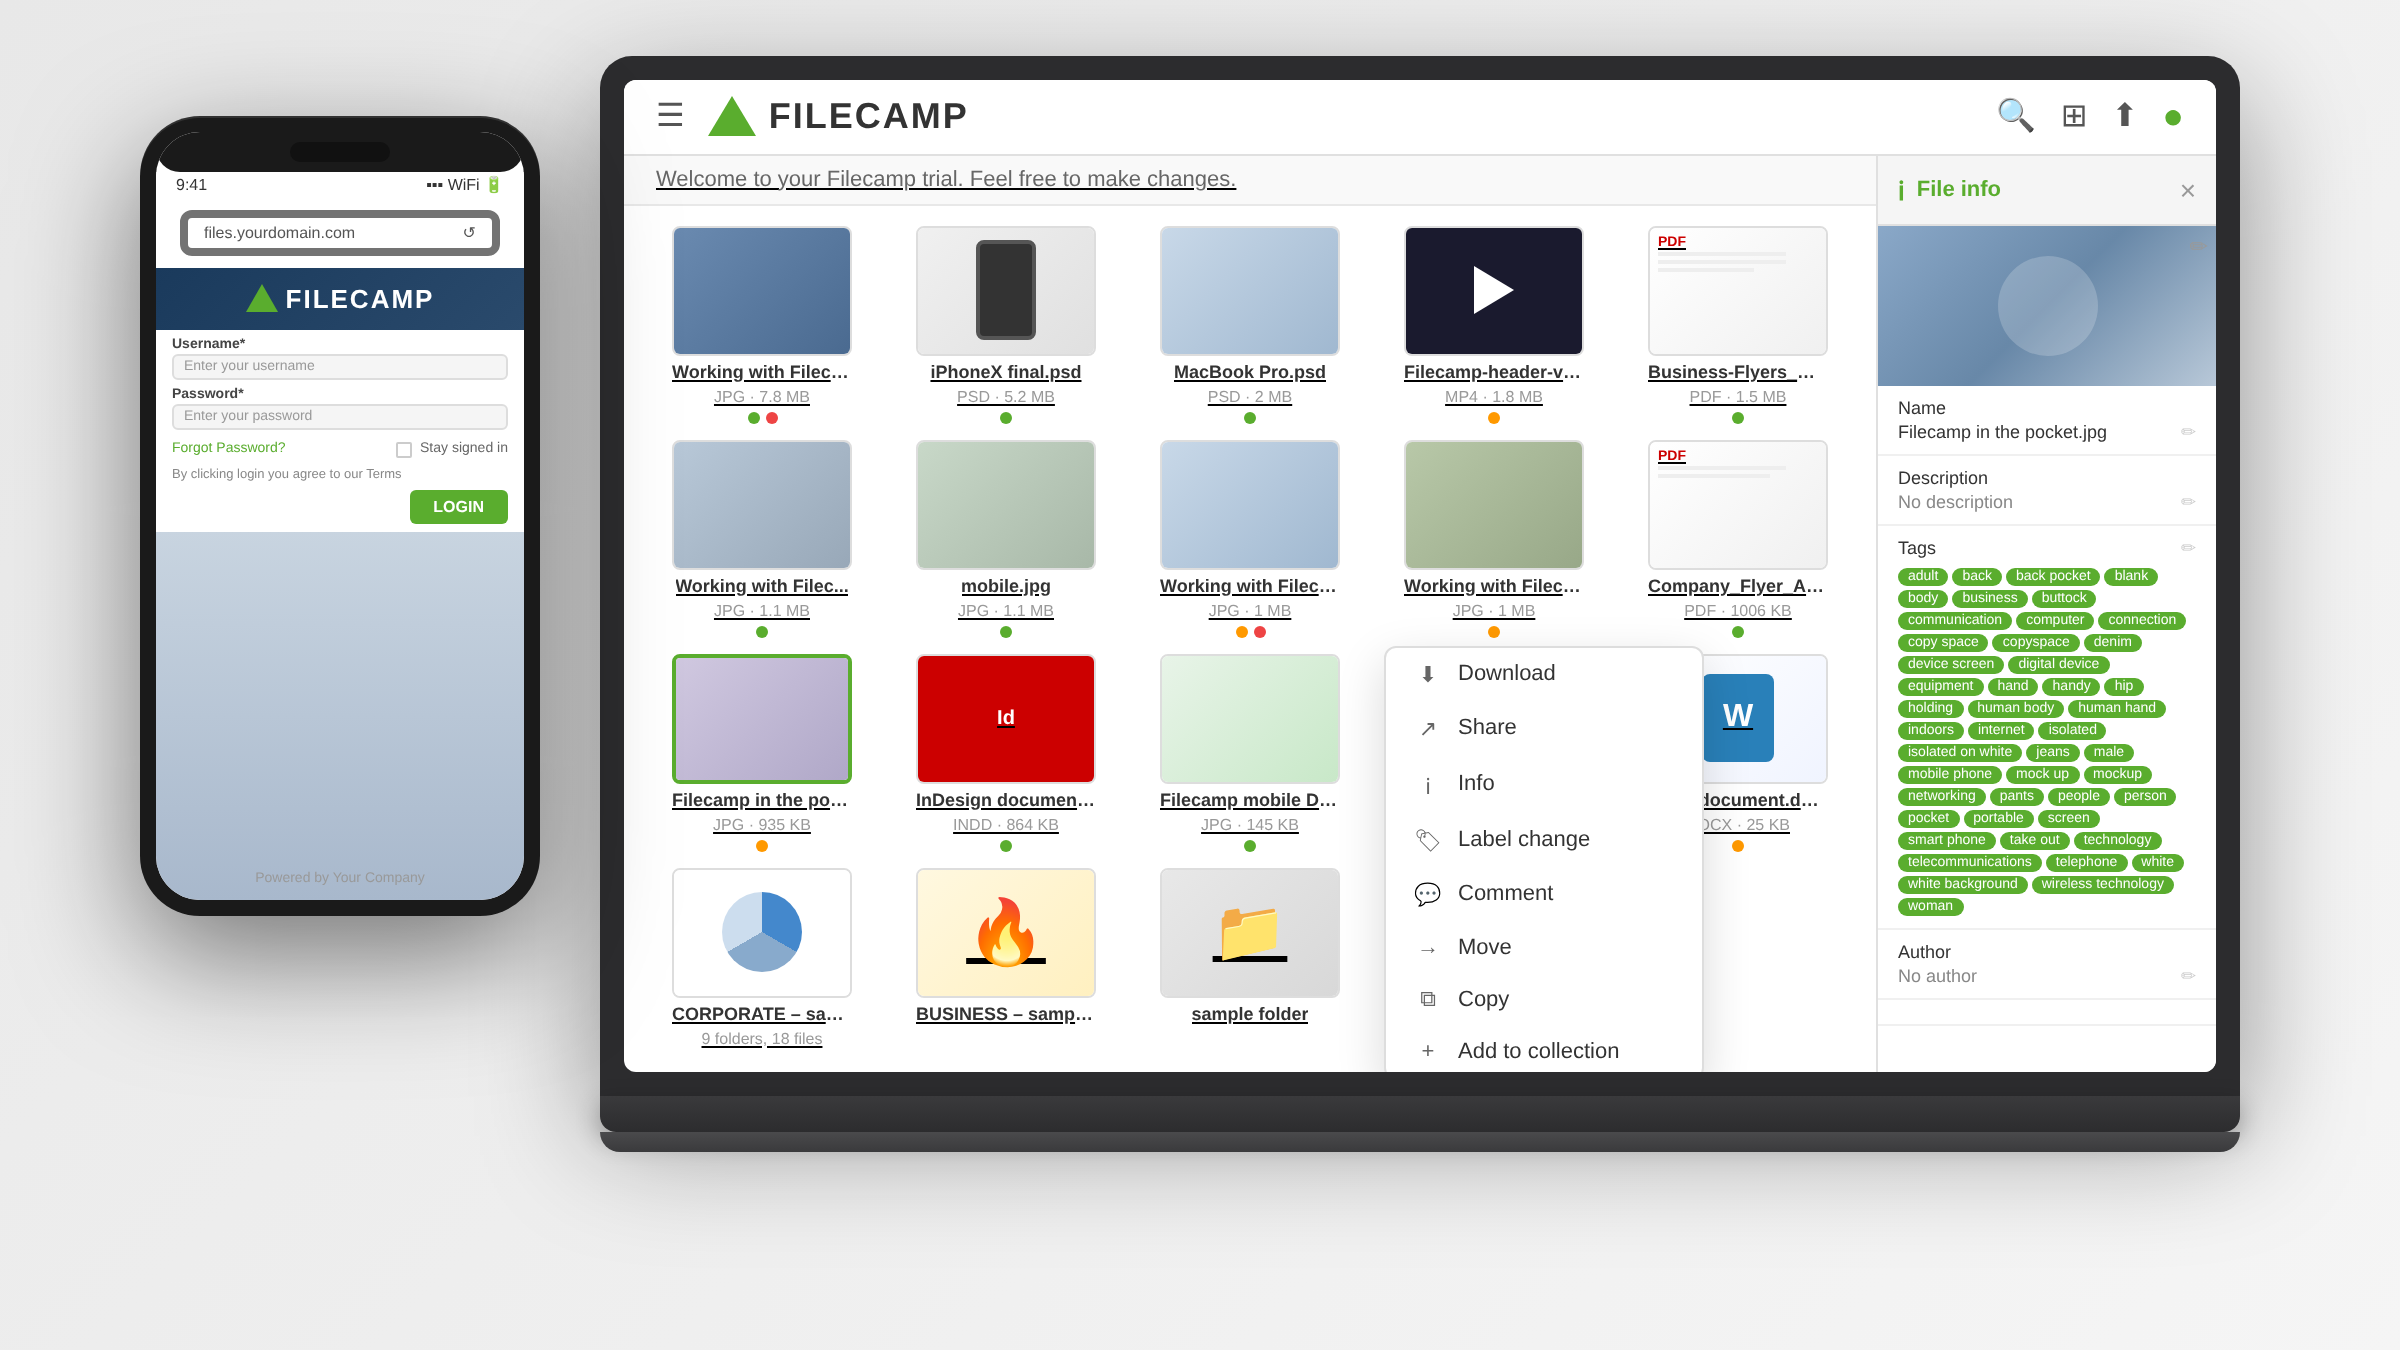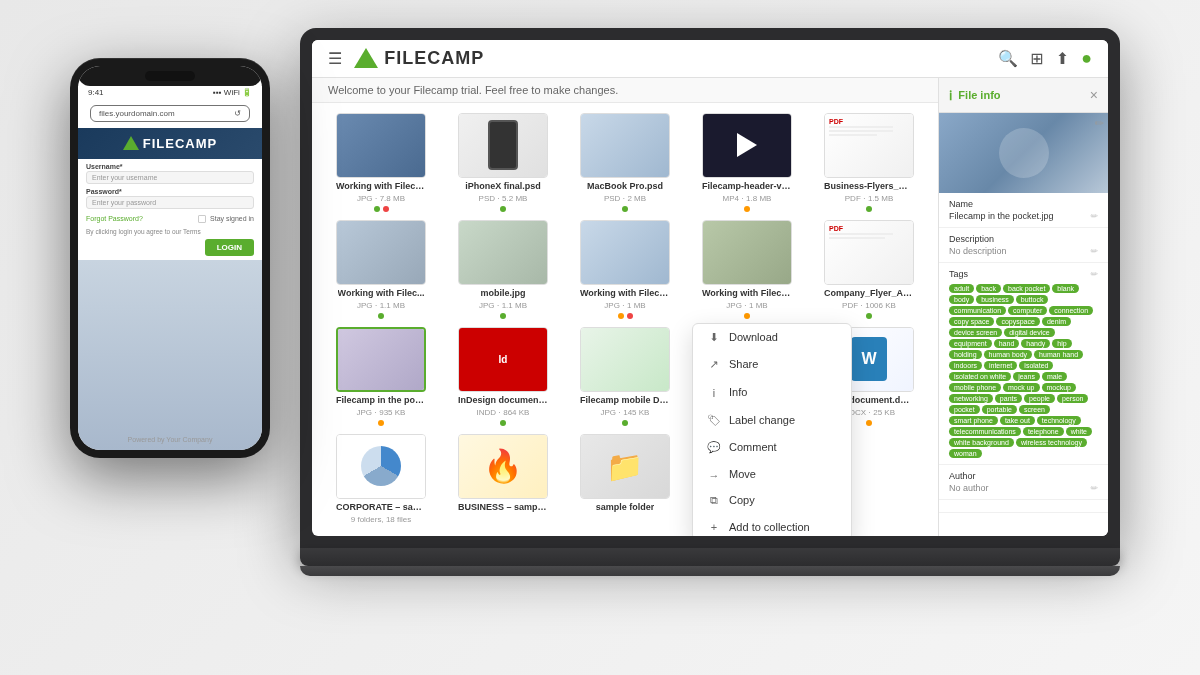--- a/index.html
+++ b/index.html
@@ -127,20 +127,21 @@
     .app-main {
       display: flex;
       flex: 1;
       overflow: hidden;
     }
 
     .content-area {
       flex: 1;
       overflow: hidden;
       position: relative;
+      text-decoration: underline;
     }
 
     .welcome-bar {
       padding: 6px 16px;
       background: #f9f9f9;
       border-bottom: 1px solid #e8e8e8;
       font-size: 11px;
       color: #666;
     }
 
@@ -565,21 +566,21 @@
       background: #fff;
     }
 
     .phone-url-bar {
       background: #fff;
       margin: 4px 6px;
       border-radius: 6px;
       padding: 3px 8px;
       font-size: 8px;
       color: #555;
-      border: 1px solid #737373;
+      border: 4px solid #737373;
       display: flex;
       align-items: center;
       justify-content: space-between;
     }
 
     .phone-logo {
       display: flex;
       align-items: center;
       justify-content: center;
       gap: 4px;

